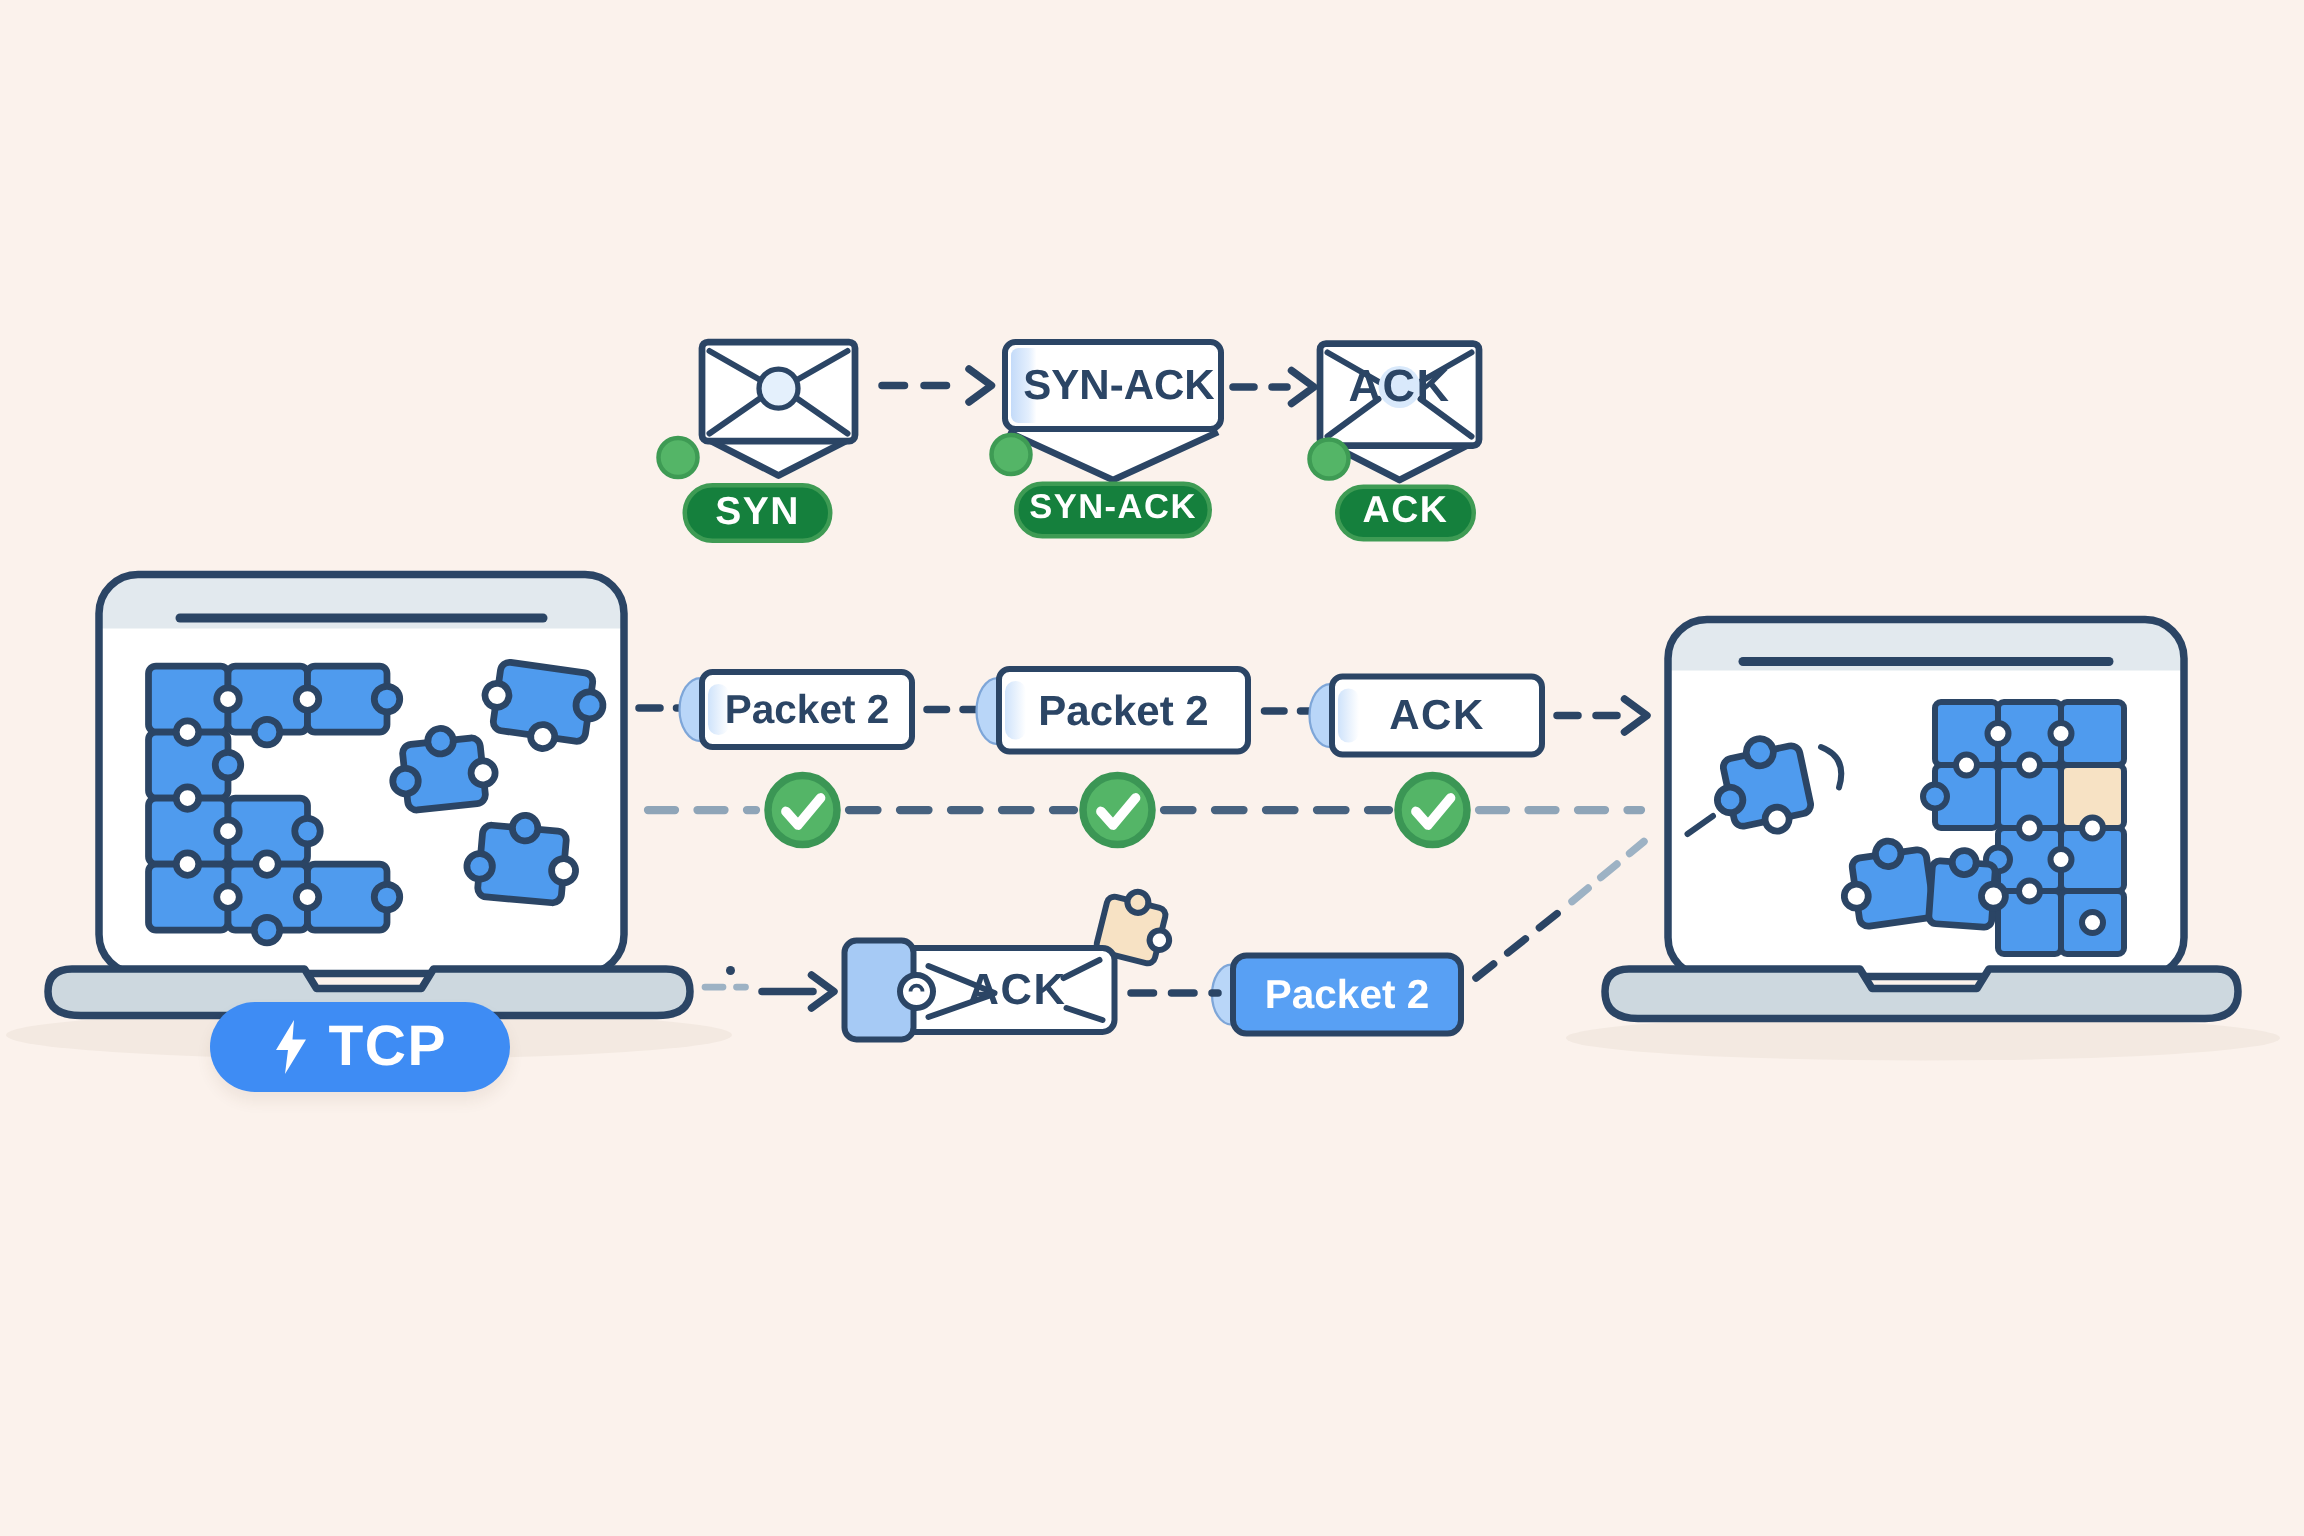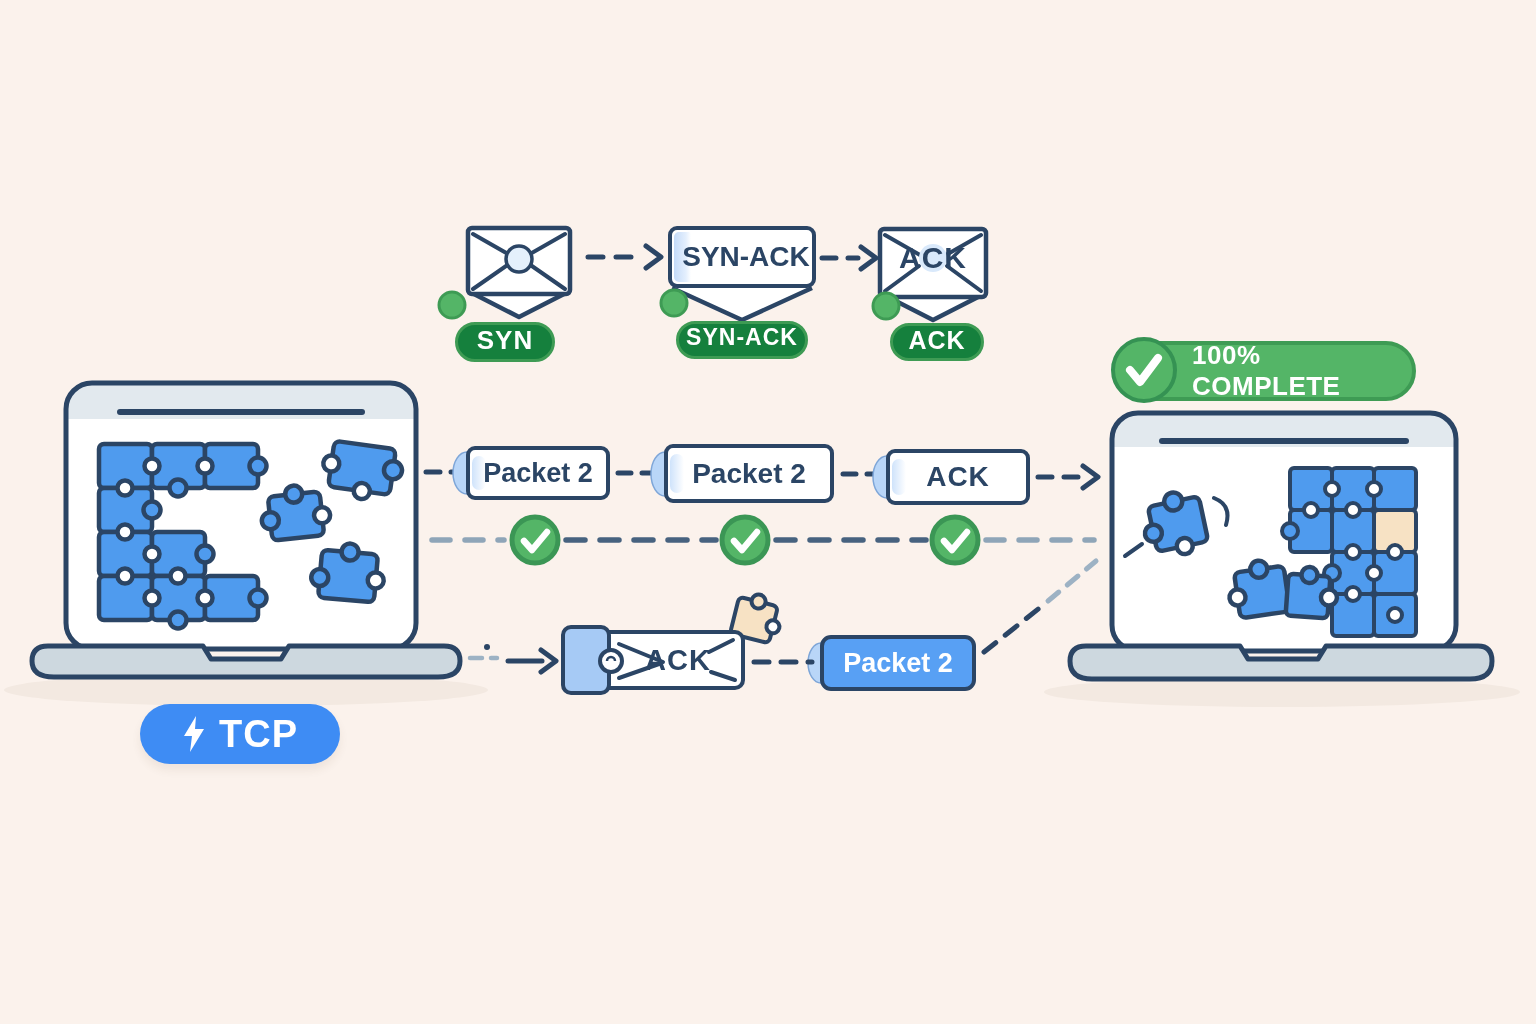--- a/index.html
+++ b/index.html
@@ -64,21 +64,21 @@
 
   
   .blue-box{
     position:absolute;background:#58a0f4;border:4px solid #2b4565;border-radius:11px;
     display:flex;align-items:center;justify-content:center;
     color:#ffffff;font-weight:700;box-sizing:border-box;
   }
 
   
   .tcp{
-    position:absolute;left:140px;top:704px;width:200px;height:60px;
+    position:absolute;left:140px;top:668px;width:200px;height:60px;
     background:#3e8cf4;border-radius:31px;
     display:flex;align-items:center;justify-content:center;gap:13px;
     color:#ffffff;font-weight:700;font-size:38px;letter-spacing:1px;
     box-shadow:0 6px 10px rgba(90,60,40,0.08);
   }
 
   
   .complete{
     position:absolute;left:1112px;top:341px;width:304px;height:60px;
     background:#54b567;border:4px solid #3e9b54;border-radius:32px;box-sizing:border-box;
@@ -362,22 +362,14 @@
     <span>Packet 2</span>
   </div>
 
   <div class="tcp">
     <svg width="24" height="36" viewBox="0 0 24 36">
       <path d="M14 0 L2 20 H10 L8 36 L22 13 H13 Z" fill="#ffffff"></path>
     </svg>
     <span>TCP</span>
   </div>
 
-  <div class="complete">
-    <div class="check-circle">
-      <svg width="40" height="36" viewBox="0 0 40 36">
-        <path d="M6 18 L16 30 L34 6" fill="none" stroke="#ffffff" stroke-width="8" stroke-linecap="round" stroke-linejoin="round"></path>
-      </svg>
-    </div>
-    <span class="text">100% COMPLETE</span>
-  </div>
 
 </div>
 
 </body></html>

